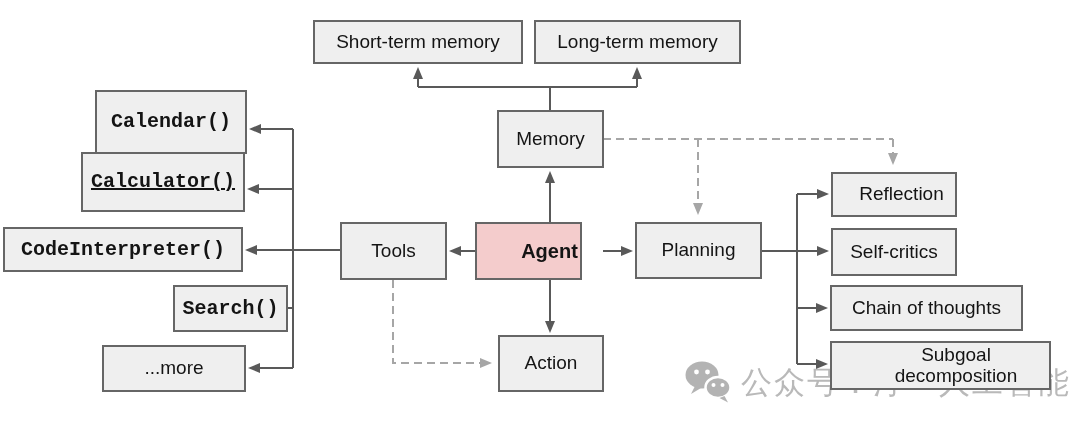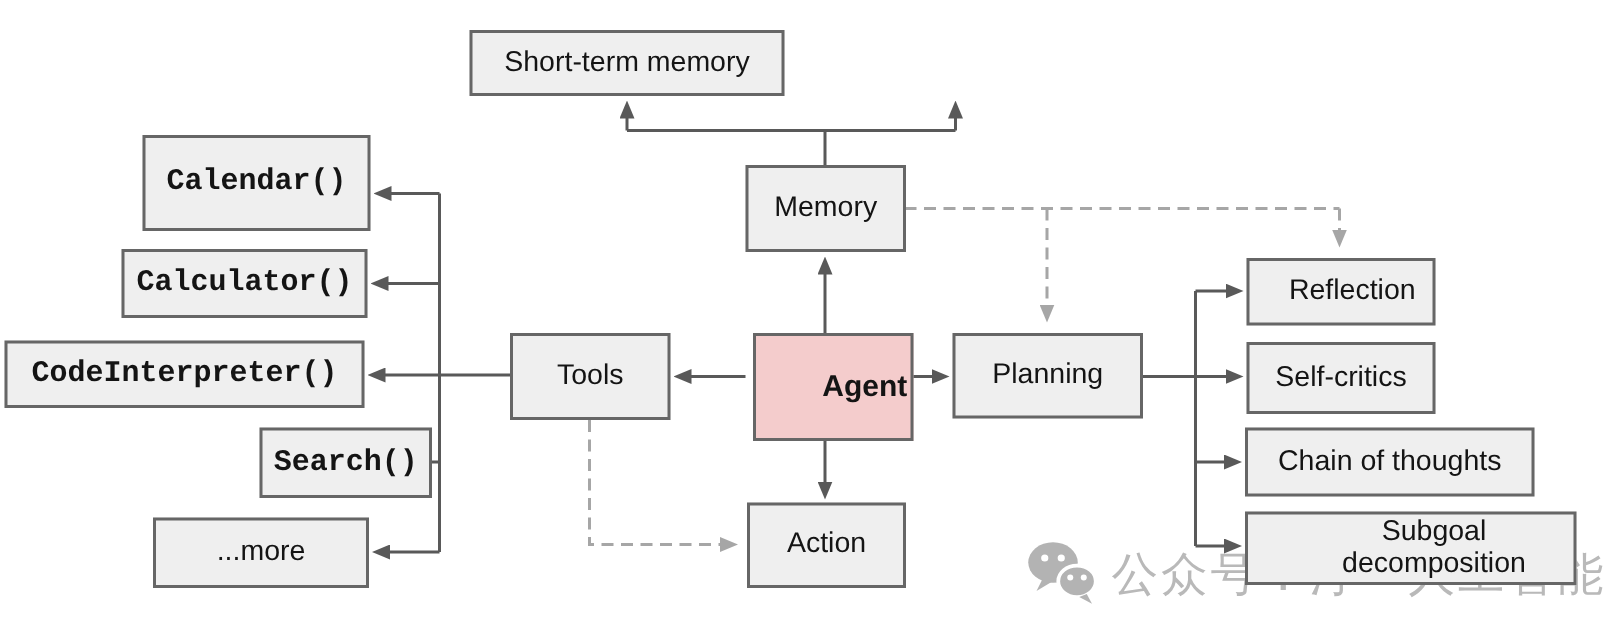--- a/index.html
+++ b/index.html
@@ -76,29 +76,30 @@
     </g>
     <g stroke="#a6a6a6" stroke-width="2" fill="none" stroke-dasharray="8 5">
       <path d="M603,139 H893"></path>
       <path d="M698,139 V211" marker-end="url(#ag)"></path>
       <path d="M893,139 V161" marker-end="url(#ag)"></path>
       <path d="M393,280 V363 H488" marker-end="url(#ag)"></path>
     </g>
   </svg>
 
   <div class="node" style="left:313px; top:20px; width:210px; height:44px;">Short-term memory</div>
+  <div class="node" style="left:534px; top:20px; width:207px; height:44px;">Long-term memory</div>
 
   <div class="node" style="left:497px; top:110px; width:107px; height:58px;">Memory</div>
-  <div class="node agent" style="left:502px; top:222px; width:107px; height:72px;padding-left:42px;">Agent</div>
+  <div class="node agent" style="left:475px; top:222px; width:107px; height:58px;padding-left:42px;">Agent</div>
   <div class="node" style="left:340px; top:222px; width:107px; height:58px;">Tools</div>
   <div class="node" style="left:635px; top:222px; width:127px; height:57px;">Planning</div>
   <div class="node" style="left:498px; top:335px; width:106px; height:57px;">Action</div>
 
   <div class="node mono" style="left:95px; top:90px; width:152px; height:64px;">Calendar()</div>
-  <div class="node mono" style="left:81px; top:166px; width:164px; height:46px;">Calculator()</div>
+  <div class="node mono" style="left:81px; top:152px; width:164px; height:60px;text-decoration:underline;">Calculator()</div>
   <div class="node mono" style="left:3px; top:227px; width:240px; height:45px;">CodeInterpreter()</div>
   <div class="node mono" style="left:133px; top:285px; width:115px; height:47px;margin-left:40px;">Search()</div>
   <div class="node" style="left:102px; top:345px; width:144px; height:47px;">...more</div>
 
   <div class="node" style="left:831px; top:172px; width:126px; height:45px;padding-left:15px;">Reflection</div>
   <div class="node" style="left:831px; top:228px; width:126px; height:48px;">Self-critics</div>
   <div class="node" style="left:830px; top:285px; width:193px; height:46px;">Chain of thoughts</div>
   <div class="node" style="left:830px; top:341px; width:221px; height:49px;padding-left:31px;">Subgoal decomposition</div>
 
 </div>

